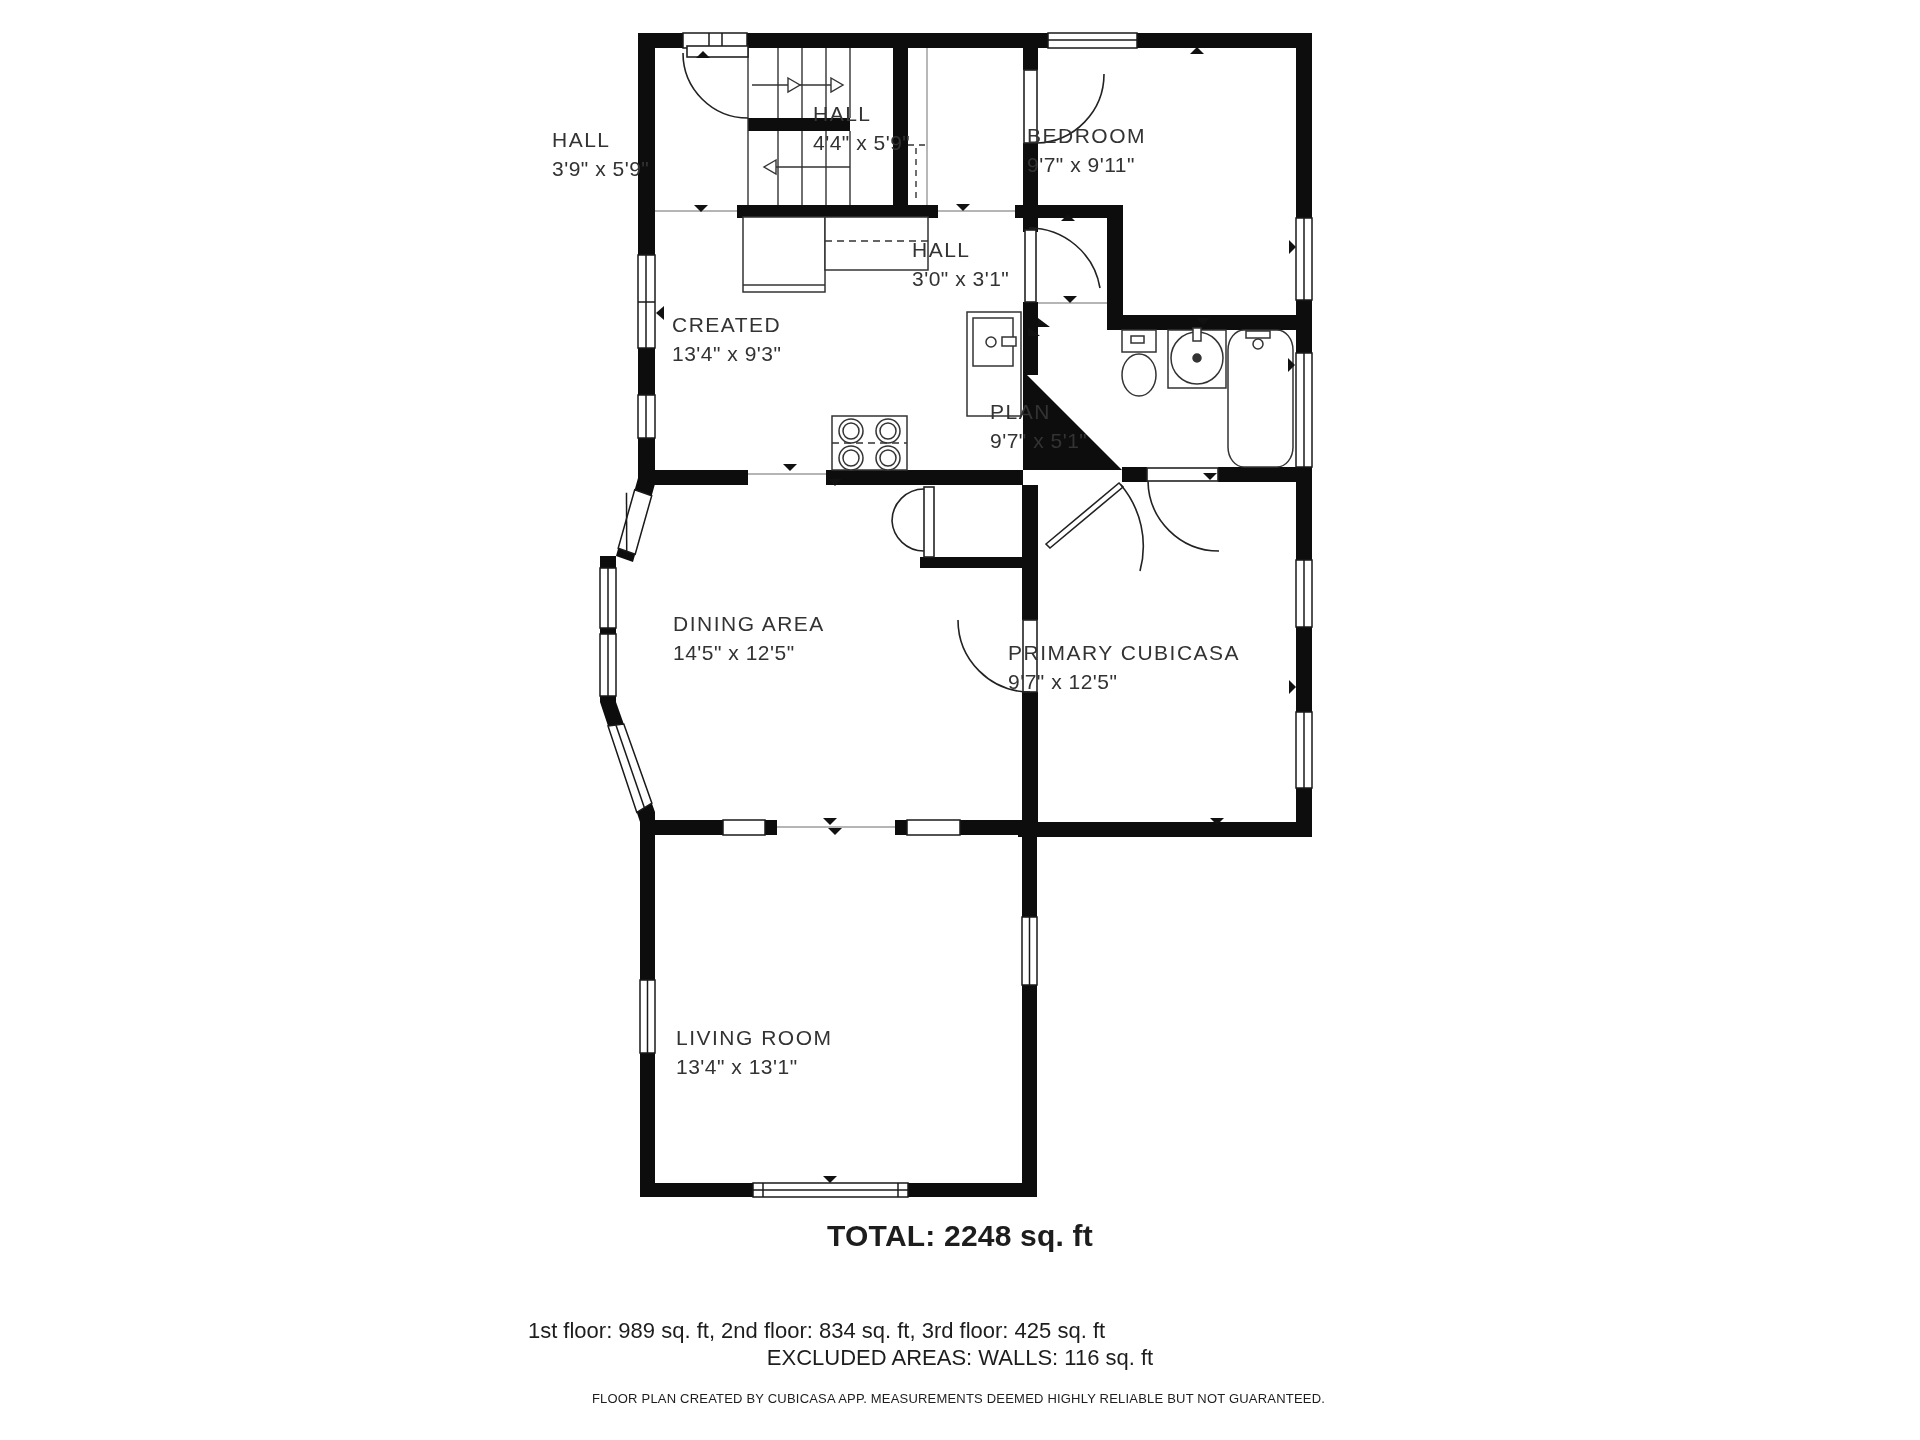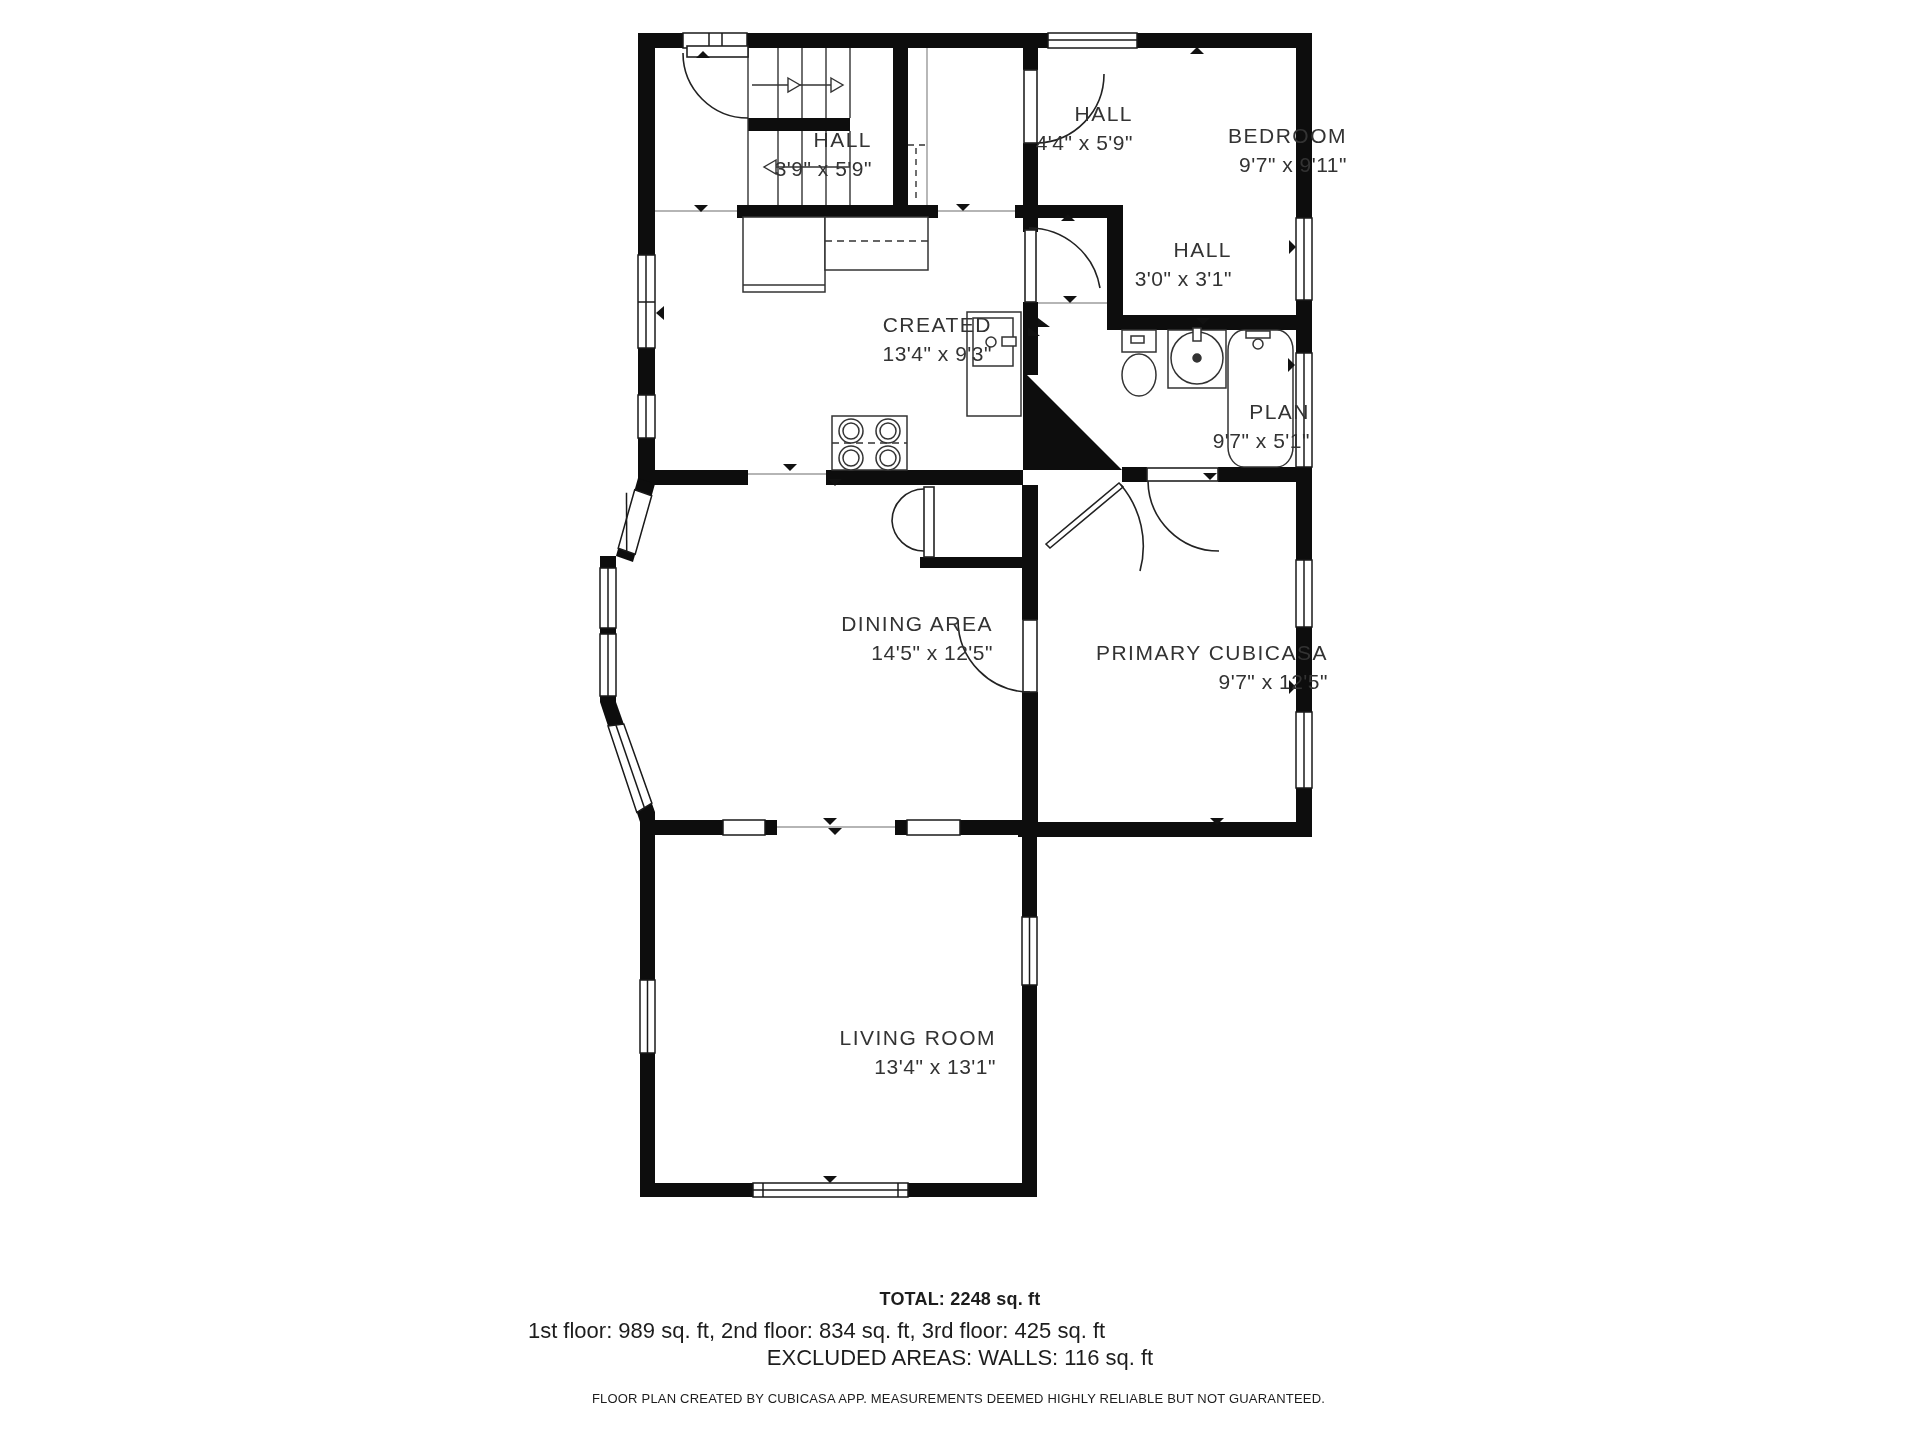--- a/index.html
+++ b/index.html
@@ -1,24 +1,24 @@
 <!DOCTYPE html>
 <html><head>
 <meta charset="utf-8">
 <style>
   html,body{margin:0;padding:0;background:#ffffff;}
   .page{position:relative;width:1920px;height:1440px;background:#fff;overflow:hidden;
         font-family:"Liberation Sans", sans-serif;color:#2b2b2b;}
   svg{position:absolute;left:0;top:0;}
-  .room-label{position:absolute;width:320px;text-align:right;line-height:29px;
+  .room-label{position:absolute;width:320px;text-align:left;line-height:29px;
               font-size:21px;color:#333;pointer-events:none;}
   .room-name{letter-spacing:1.5px;}
   .room-dims{letter-spacing:0.5px;}
   .footer{position:absolute;left:0;top:0;width:1920px;text-align:center;color:#1d1d1d;}
-  .f-total{position:absolute;left:0;top:1289px;width:1920px;font-size:18px;font-weight:bold;letter-spacing:0.2px;}
+  .f-total{position:absolute;left:0;top:1219px;width:1920px;font-size:30px;font-weight:bold;letter-spacing:0.2px;}
   .f-floors{position:absolute;left:0;top:1318px;width:1633px;font-size:22px;}
   .f-excluded{position:absolute;left:0;top:1345px;width:1920px;font-size:22px;}
   .f-credit{position:absolute;left:0;top:1391px;width:1917px;font-size:13px;letter-spacing:0.2px;}
 </style>
 </head>
 <body>
 
 <div class="page">
 
 <svg width="1920" height="1440" viewBox="0 0 1920 1440">

